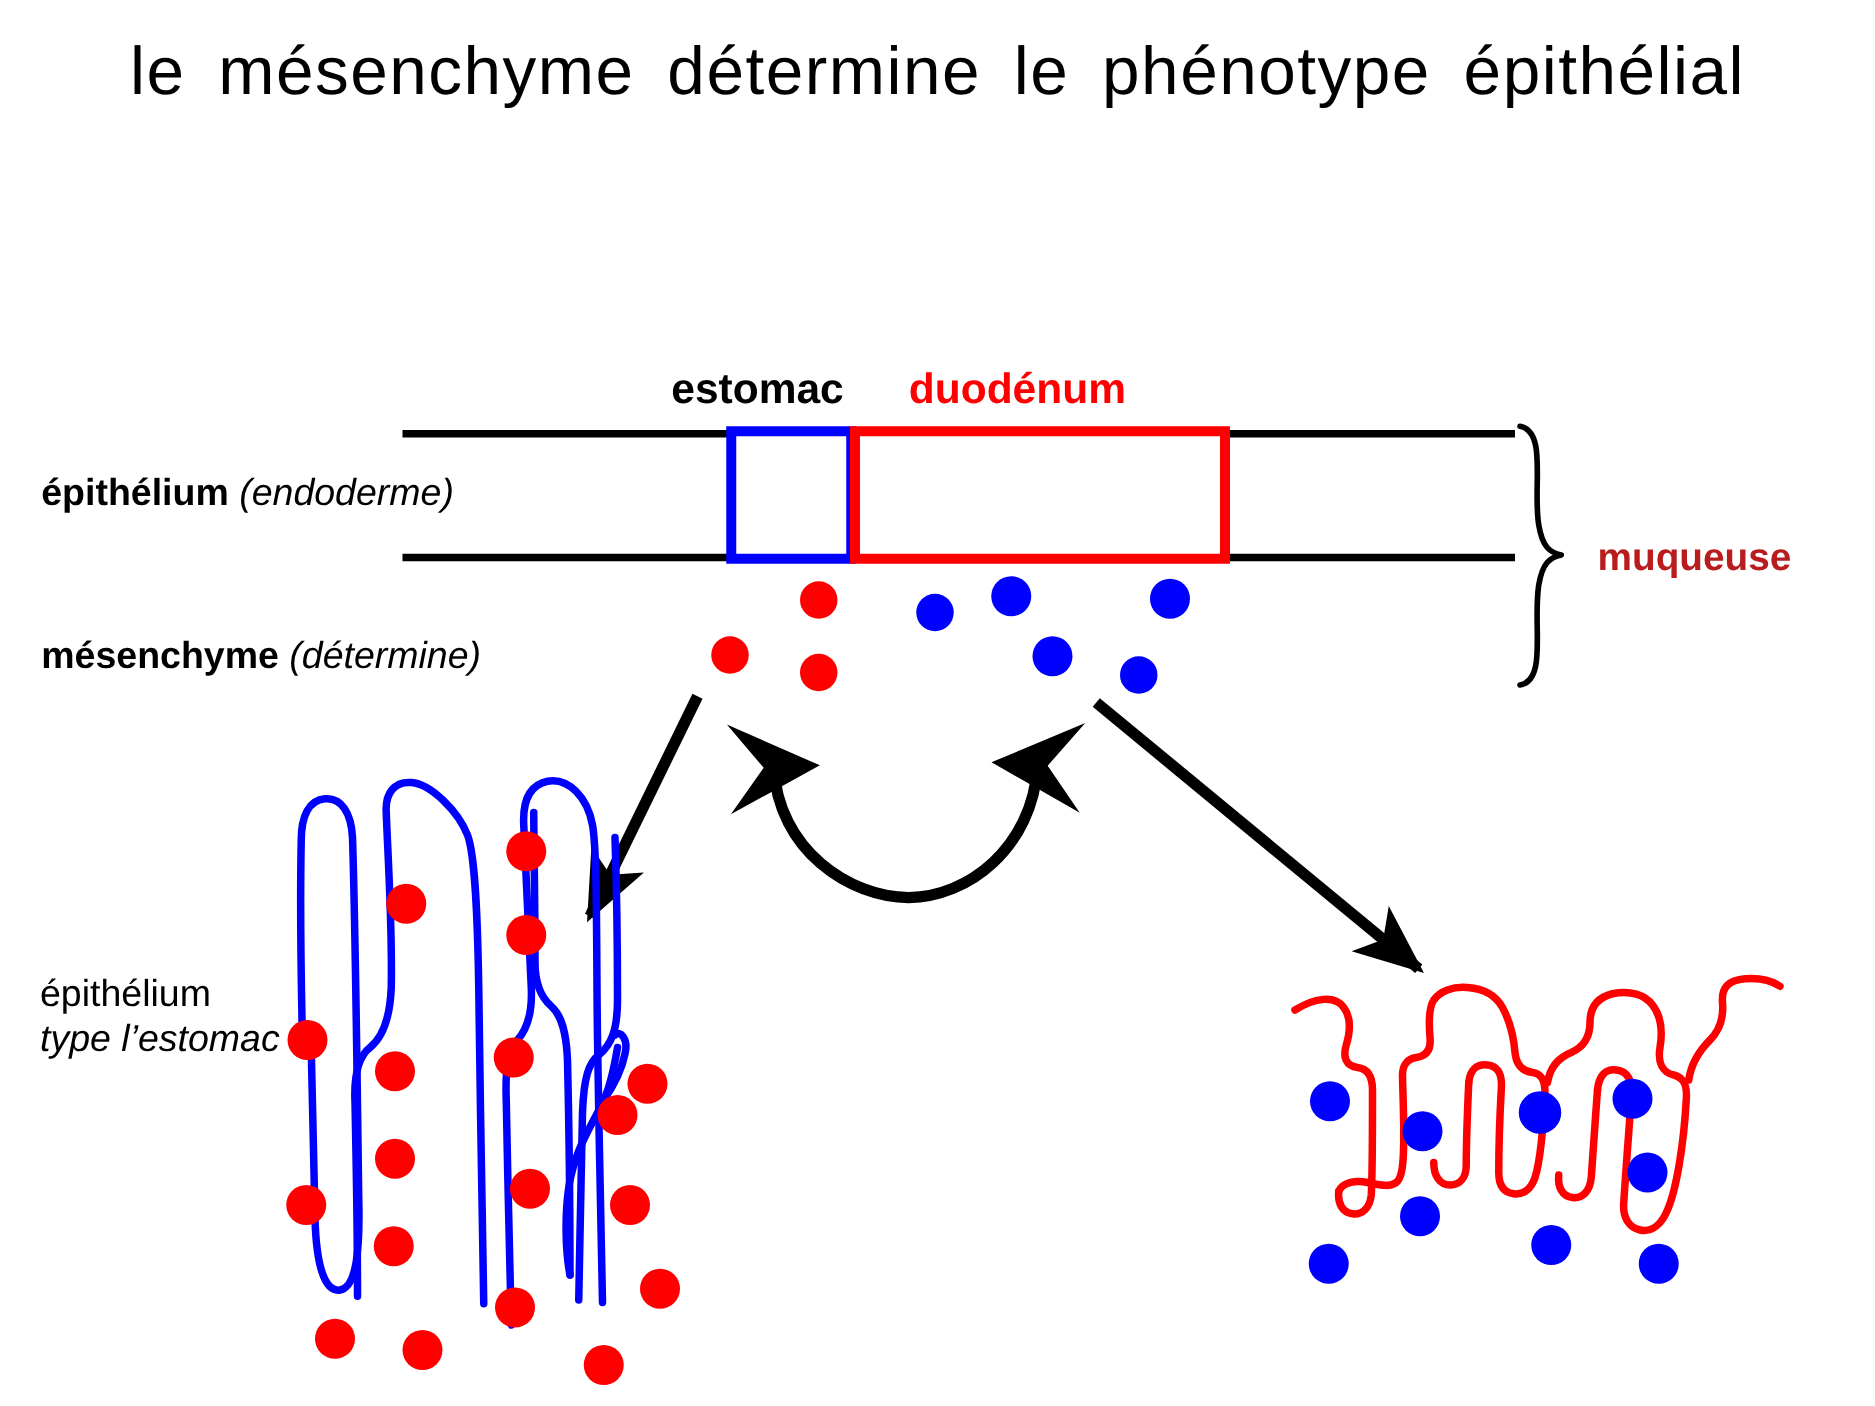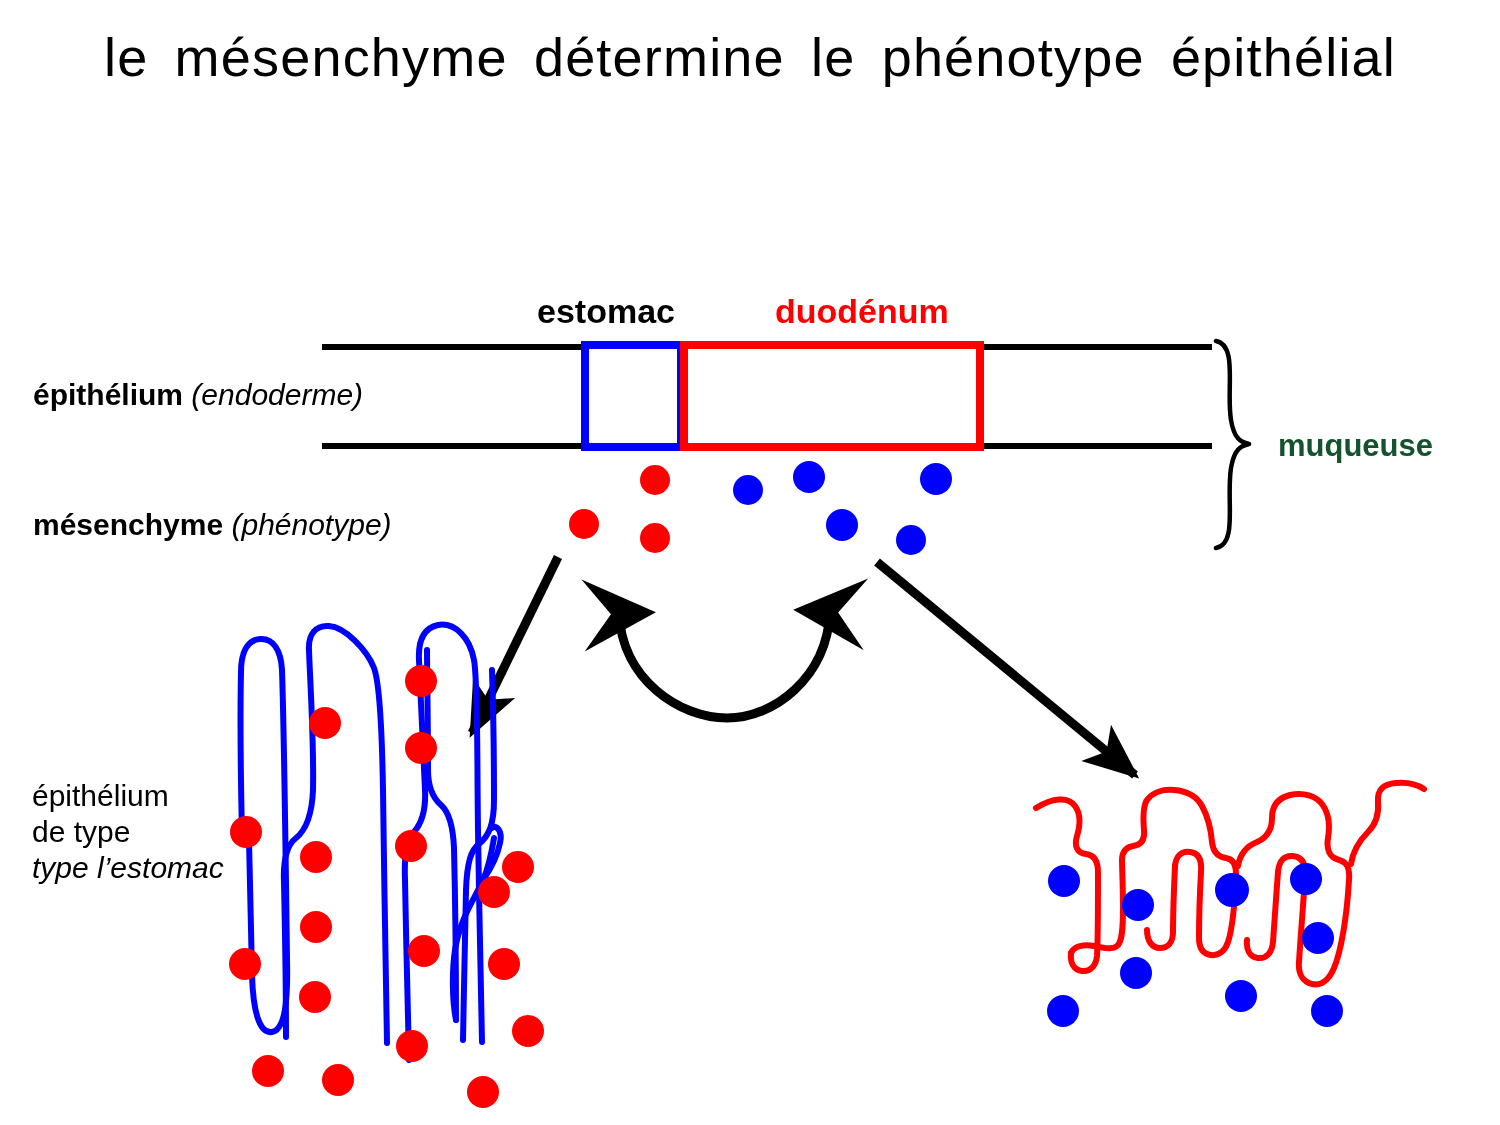--- a/index.html
+++ b/index.html
@@ -35,41 +35,41 @@
   }
 
   
   .region-label {
     font-size: 34px;
     font-weight: bold;
     white-space: nowrap;
     font-family: "Liberation Sans", sans-serif;
   }
   #label-estomac { left: 537px; top: 292px; color: #000000; }
-  #label-duodenum { left: 727px; top: 292px; color: #FF0000; margin-left: 48px; }
+  #label-duodenum { left: 727px; top: 292px; color: #FF0000; }
 
   
   .side-label {
     font-size: 30px;
     color: #000000;
     white-space: nowrap;
     font-family: "Liberation Sans", sans-serif;
   }
   .side-label b { font-weight: bold; }
   .side-label i { font-weight: normal; }
   #label-epithelium { left: 33px; top: 378px; }
   #label-mesenchyme { left: 33px; top: 508px; }
 
   
   #label-muqueuse {
     left: 1278px;
     top: 428px;
     font-size: 31px;
     font-weight: bold;
-    color: #14532d;
+    color: #b91c1c;
     white-space: nowrap;
     font-family: "Liberation Sans", sans-serif;
   }
 
   
   .desc {
     font-size: 30px;
     color: #000000;
     line-height: 36px;
     font-family: "Liberation Sans", sans-serif;
@@ -95,28 +95,27 @@
   <div class="abs region-label" id="label-estomac">estomac</div>
   <div class="abs region-label" id="label-duodenum">duodénum</div>
 
   <div class="abs side-label" id="label-epithelium">
     <b>épithélium</b>
     <i>(endoderme)</i>
   </div>
 
   <div class="abs side-label" id="label-mesenchyme">
     <b>mésenchyme</b>
-    <i>(phénotype)</i>
+    <i>(détermine)</i>
   </div>
 
   <div class="abs" id="label-muqueuse">muqueuse</div>
 
   <div class="abs desc" id="desc-left">
     <div>épithélium</div>
-    <div>de type</div>
     <div class="it">type l’estomac</div>
   </div>
 
 
   <svg class="abs" id="art" viewBox="0 0 1500 1125">
 
     <defs>
       <marker id="arrowhead" markerWidth="7" markerHeight="7" refX="5.6" refY="3" orient="auto">
         <path d="M0,0.4 L6.2,3 L0,5.6 L1.5,3 Z" fill="#000000"></path>
       </marker>

